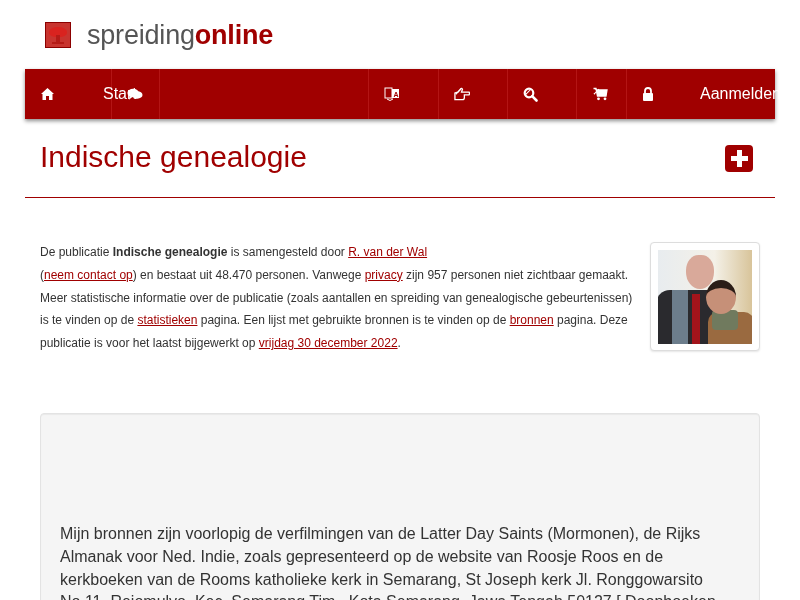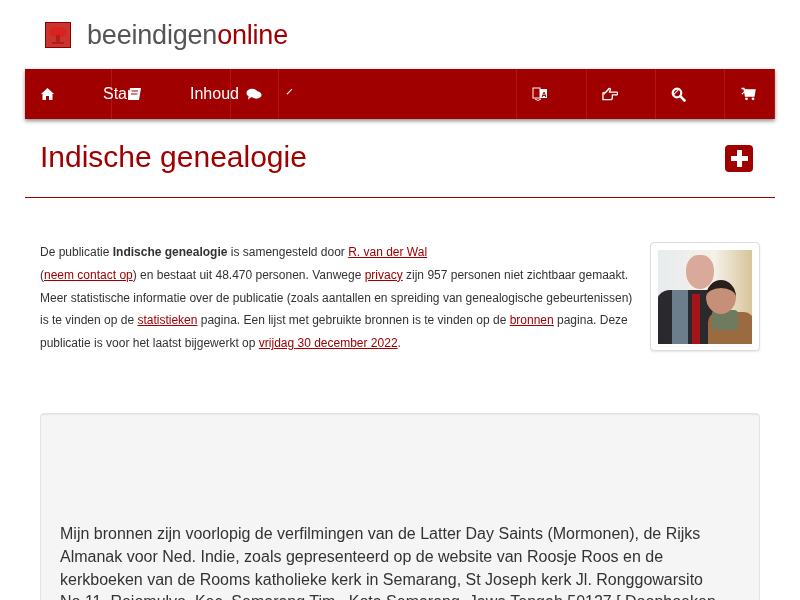--- a/index.html
+++ b/index.html
@@ -3,21 +3,21 @@
 <meta charset="utf-8">
 <style>
   html, body { margin:0; padding:0; }
   body { width:800px; height:600px; overflow:hidden; background:#fff; font-family:"Liberation Sans", sans-serif; color:#333; position:relative; }
   .logo { position:absolute; left:45px; top:20px; height:30px; display:flex; align-items:center; }
   .logo-box { width:26px; height:26px; border:1px solid #8b0000; background:#c8342f; position:relative; box-sizing:border-box; overflow:hidden; }
   .logo-box .tree { position:absolute; left:3px; top:4px; width:18px; height:10px; background:#d9231f; border-radius:50% 50% 40% 40%; }
   .logo-box .trunk { position:absolute; left:10px; top:12px; width:4px; height:8px; background:#b51b17; }
   .logo-box .base { position:absolute; left:6px; top:19px; width:12px; height:2px; background:#b51b17; }
   .logo-text { margin-left:16px; font-size:27px; color:#555; letter-spacing:-0.2px; }
-  .logo-text b { color:#a00000; font-weight:normal; }
+  .logo-text b { color:#a00000; font-weight:bold; }
 
   .navbar { position:absolute; left:25px; top:69px; width:750px; height:50px; background:#a00000; box-shadow:0 2px 4px rgba(0,0,0,0.45); display:flex; color:#fff; font-size:16px; }
   .nav-item { display:flex; align-items:center; height:50px; border-right:1px solid #b31515; box-sizing:border-box; padding:0 15px; cursor:pointer;gap:40px; }
   .nav-item .ico { display:inline-flex; align-items:center; justify-content:center; width:16px; height:16px; margin-right:8px; font-size:14px; }
   .nav-item .caret { margin-left:10px; width:6px; height:6px; border-right:1.5px solid #fff; border-bottom:1.5px solid #fff; transform:rotate(45deg) translate(-2px,-2px); }
   .spacer { flex:1; border-right:1px solid #b31515; }
 
   .title { position:absolute; left:40px; top:140px; font-size:30px; color:#a00000; }
   .plus-btn { position:absolute; left:725px; top:145px; width:28px; height:27px; background:#a00000; border-radius:4px; cursor:pointer; }
   .plus-btn:before { content:""; position:absolute; left:12px; top:5px; width:5px; height:17px; background:#fff; }
@@ -43,41 +43,31 @@
 </style>
 </head>
 <body>
 
 <div class="logo">
   <div class="logo-box">
     <div class="tree"></div>
       <div class="trunk"></div>
       <div class="base"></div>
   </div>
-  <div class="logo-text"><span>beeindigen</span><b>online</b></div>
+  <div class="logo-text"><span>spreiding</span><b>online</b></div>
 </div>
 
 <div class="navbar">
   <div class="nav-item" style="width:87px;">
     <span class="ico">
       <svg width="15" height="14" viewBox="0 0 15 14">
           <path d="M7.5 1 L14 7 L12.5 7 L12.5 13 L9 13 L9 9 L6 9 L6 13 L2.5 13 L2.5 7 L1 7 Z" fill="#fff"></path>
         </svg>
     </span>
     <span>Start</span>
-  </div>
-  <div class="nav-item" style="width:119px;">
-    <span class="ico">
-      <svg width="15" height="14" viewBox="0 0 15 14">
-          <path d="M3 1 L14 1 L12 13 L1 13 Z" fill="#fff"></path>
-          <path d="M4.5 4 L11 4 M4 7 L10.5 7" stroke="#a00000" stroke-width="1.2"></path>
-        </svg>
-    </span>
-    <span>Inhoud</span>
-    <span class="caret"></span>
   </div>
   <div class="nav-item" style="width:48px;">
     <span class="ico" style="margin:0;">
       <svg width="17" height="14" viewBox="0 0 17 14">
           <ellipse cx="6.5" cy="6" rx="6" ry="4.5" fill="#fff"></ellipse>
           <ellipse cx="11" cy="8" rx="5.5" ry="4" fill="#fff"></ellipse>
           <path d="M3 9 L2 13 L6 10 Z" fill="#fff"></path>
         </svg>
     </span>
   </div>
@@ -112,20 +102,30 @@
   </div>
   <div class="nav-item" style="width:50px;">
     <span class="ico" style="margin:0;">
       <svg width="15" height="14" viewBox="0 0 15 14">
           <path d="M0.5 1.5 L3 1.5 L4.5 9 L13 9 L14 3 L3.5 3" fill="#fff" stroke="#fff" stroke-width="1.3"></path>
           <circle cx="5.5" cy="11.8" r="1.4" fill="#fff"></circle>
           <circle cx="12" cy="11.8" r="1.4" fill="#fff"></circle>
         </svg>
     </span>
   </div>
+  <div class="nav-item" style="width:148px; border-right:none;">
+    <span class="ico" style="margin-right:6px;">
+      <svg width="12" height="14" viewBox="0 0 12 14">
+          <path d="M3 6 L3 4 Q3 1 6 1 Q9 1 9 4 L9 6" fill="none" stroke="#fff" stroke-width="1.8"></path>
+          <rect x="1" y="6" width="10" height="8" rx="1" fill="#fff"></rect>
+        </svg>
+    </span>
+    <span>Aanmelden</span>
+    <span class="caret"></span>
+  </div>
 </div>
 
 <h1 class="title" style="margin:0;font-weight:normal;">Indische genealogie</h1>
 <div class="plus-btn"></div>
 <div class="hr"></div>
 
 <div class="intro">
   <span>De publicatie </span><b>Indische genealogie</b><span> is samengesteld door </span><a>R. van der Wal</a><br><span>(</span><a>neem contact op</a><span>) en bestaat uit 48.470 personen. Vanwege </span><a>privacy</a><span> zijn 957 personen niet zichtbaar gemaakt. Meer statistische informatie over de publicatie (zoals aantallen en spreiding van genealogische gebeurtenissen) is te vinden op de </span><a>statistieken</a><span> pagina. Een lijst met gebruikte bronnen is te vinden op de </span><a>bronnen</a><span> pagina. Deze publicatie is voor het laatst bijgewerkt op </span><a>vrijdag 30 december 2022</a><span>.</span>
 </div>
 

